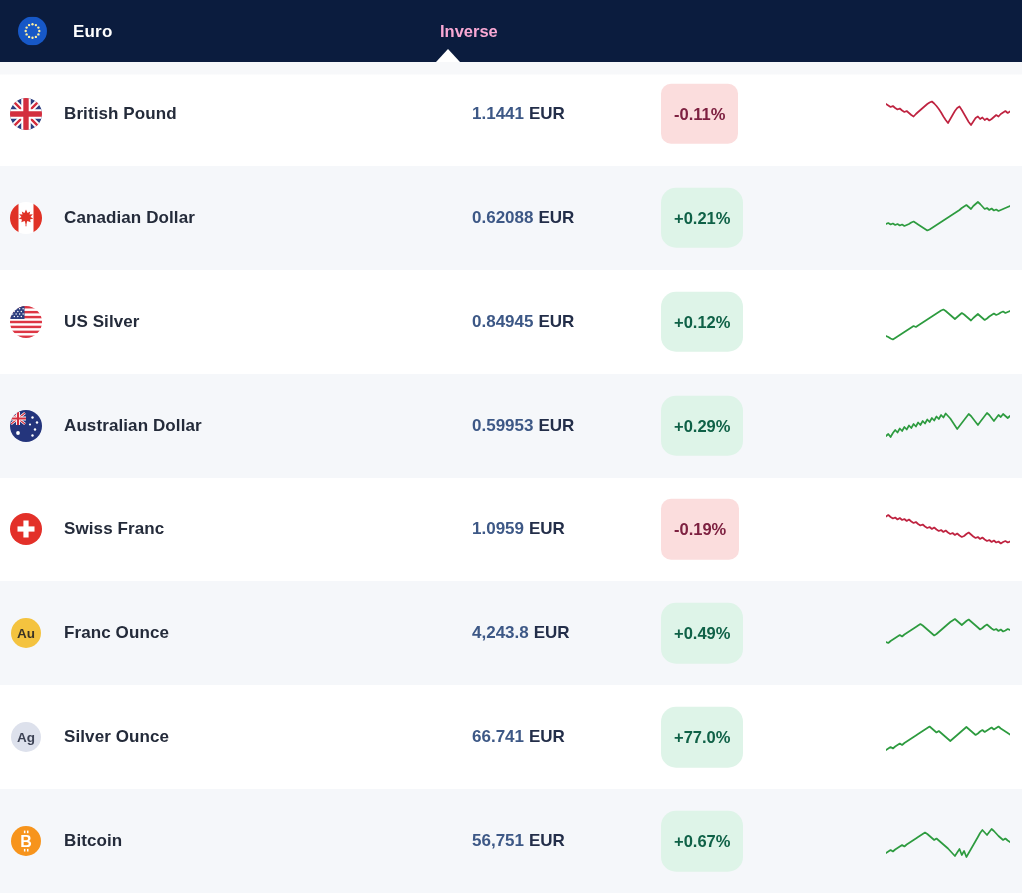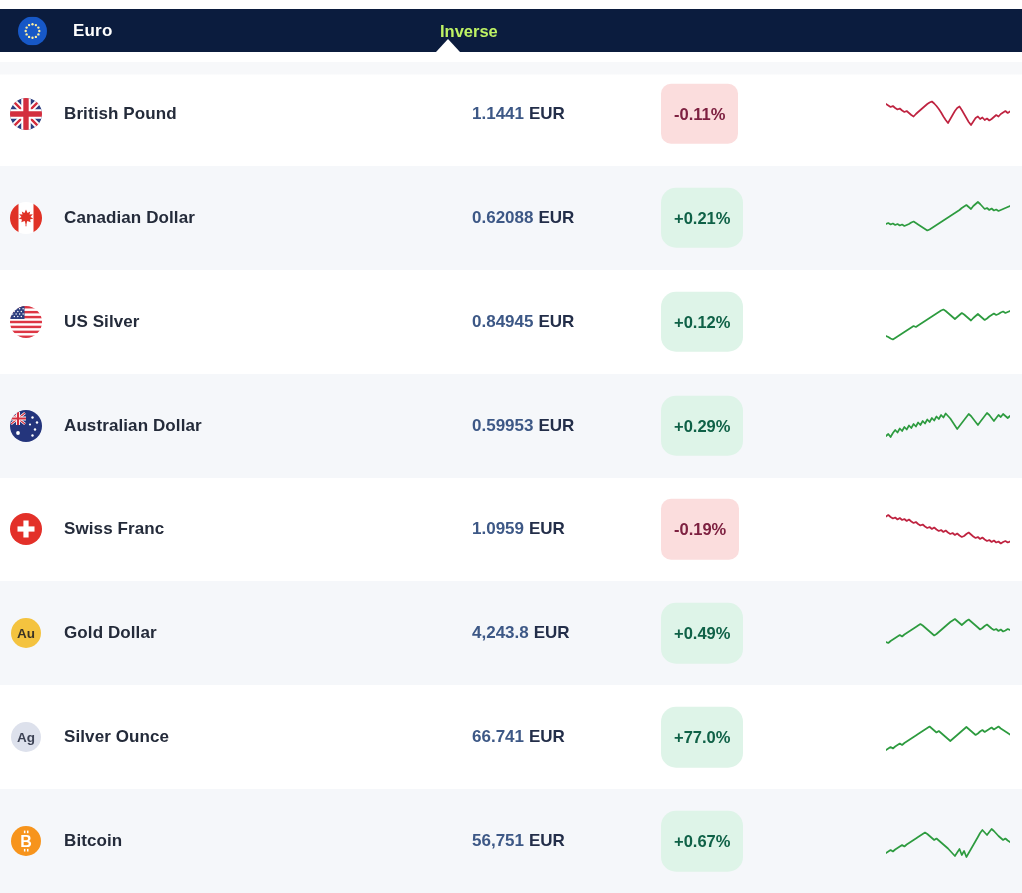--- a/index.html
+++ b/index.html
@@ -2,32 +2,32 @@
 <html><head>
 <meta charset="utf-8">
 <style>
   html,body{margin:0;padding:0;}
   body{
     width:1022px;height:893px;overflow:hidden;position:relative;
     font-family:"Liberation Sans",sans-serif;background:#ffffff;
   }
   
   .header{
-    position:absolute;top:9px;left:0;width:1022px;height:43px;
+    position:absolute;top:0;left:0;width:1022px;height:62px;
     background:var(--header-bg,#0b1c3e);
   }
   .header .base{
     position:absolute;left:18px;top:50%;transform:translateY(-50%);
     display:flex;align-items:center;gap:26px;
   }
   .header .base .flag{width:29px;height:29px;display:block;}
   .header .base .base-label{color:#ffffff;font-size:17px;font-weight:700;letter-spacing:.2px;}
   .header .col-label{
     position:absolute;left:440px;top:50%;transform:translateY(-50%);
-    color:#bef264;font-size:16.5px;font-weight:600;cursor:pointer;
+    color:#f9a8d4;font-size:16.5px;font-weight:600;cursor:pointer;
   }
   .header .caret{
     position:absolute;left:436px;bottom:0;width:0;height:0;
     border-left:12px solid transparent;border-right:12px solid transparent;
     border-bottom:13px solid #ffffff;
   }
   
   .table{
     position:absolute;top:62px;left:0;right:0;bottom:0;
     display:flex;flex-direction:column;
@@ -290,21 +290,21 @@
       </svg>
     </span>
   </div>
 
   <div class="row alt">
     <span class="icon">
       <svg>
           <use href="#metal-gold"></use>
         </svg>
     </span>
-    <span class="asset-name">Gold Dollar</span>
+    <span class="asset-name">Franc Ounce</span>
     <span class="rate">
       <span class="num">4,243.8</span><span class="unit">EUR</span>
     </span>
     <span class="badge up">+0.49%</span>
     <span class="spark">
       <svg viewBox="0 0 124 56" preserveAspectRatio="none">
         <polyline fill="none" stroke-width="1.7" stroke-linejoin="round" stroke-linecap="round" points="0.0,37.0 2.3,38.0 4.6,36.0 6.9,34.5 9.2,33.0 11.5,31.5 13.8,30.0 16.1,31.5 18.4,29.5 20.7,28.0 23.0,26.5 25.3,25.0 27.6,23.5 29.9,22.0 32.1,20.5 34.4,19.0 36.7,20.5 39.0,22.5 41.3,24.5 43.6,26.5 45.9,28.5 48.2,30.5 50.5,29.0 52.8,27.0 55.1,25.0 57.4,23.0 59.7,21.0 62.0,19.0 64.3,17.0 66.6,15.5 68.9,14.0 71.2,16.0 73.5,18.0 75.8,20.0 78.1,18.0 80.4,16.0 82.7,14.5 85.0,16.5 87.3,18.5 89.6,20.5 91.9,22.5 94.1,24.5 96.4,23.0 98.7,21.0 101.0,19.5 103.3,21.5 105.6,23.5 107.9,25.0 110.2,24.0 112.5,26.0 114.8,24.5 117.1,26.5 119.4,25.5 121.7,24.0 124.0,25.0" stroke="#2d9b3f"></polyline>
       </svg>
     </span>
   </div>

